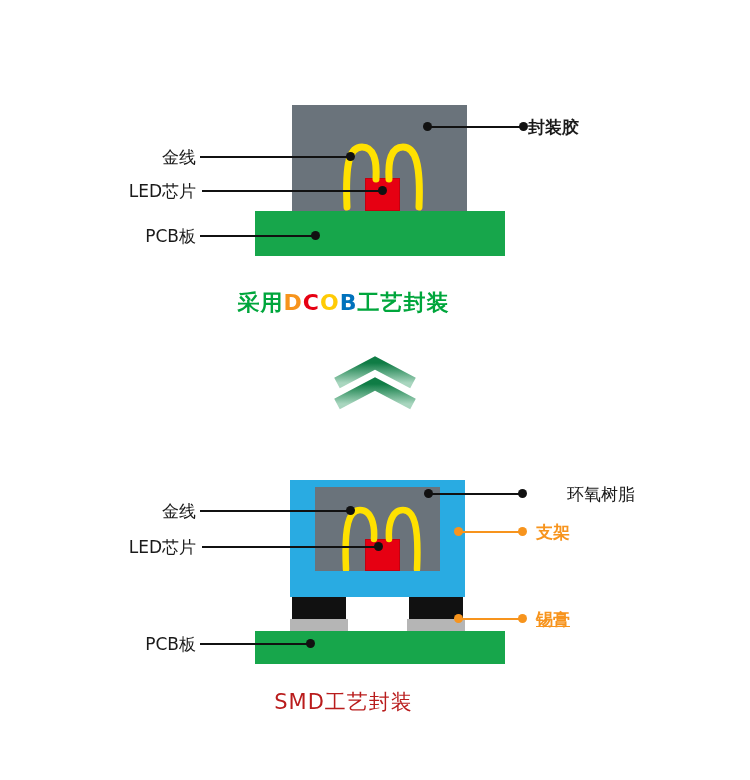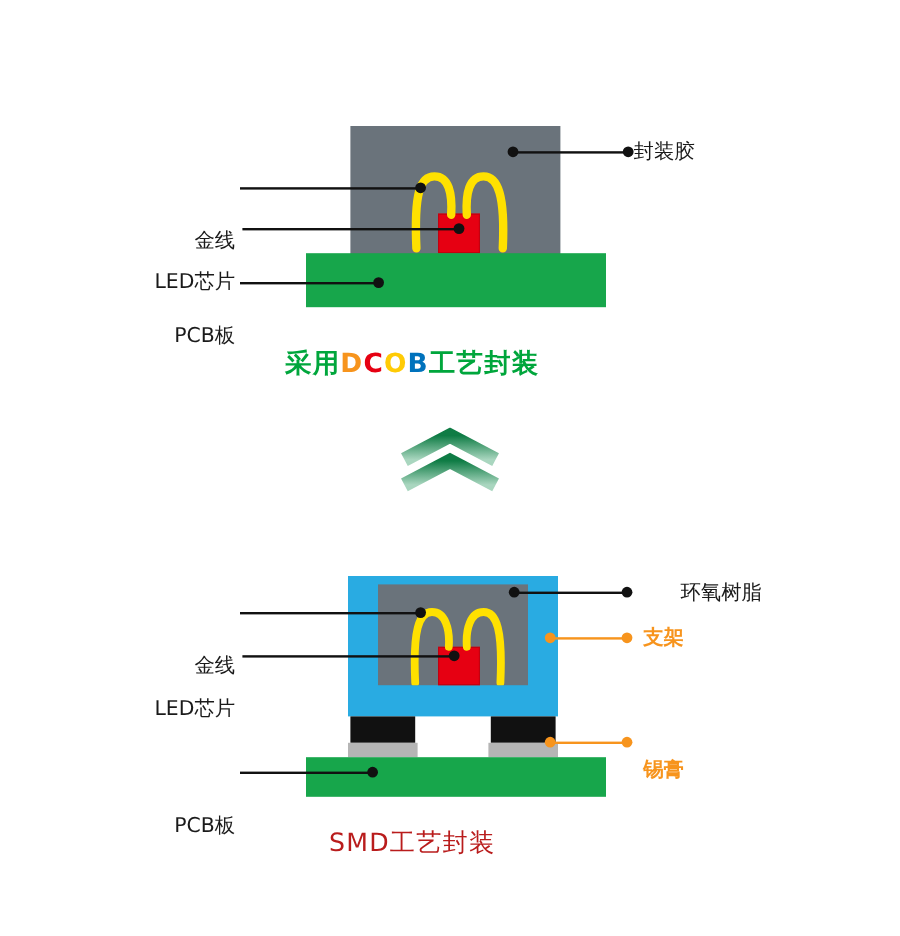--- a/index.html
+++ b/index.html
@@ -4,21 +4,21 @@
 <style>
   html,body{margin:0;padding:0;background:#fff;}
   #page{position:relative;width:750px;height:780px;background:#ffffff;overflow:hidden;
         font-family:"DejaVu Sans","Liberation Sans",sans-serif;}
   .shape{position:absolute;}
   .callout-line{position:absolute;height:2px;background:#111;}
   .callout-line.orange{background:#f7941d;}
   .dot{position:absolute;width:9px;height:9px;border-radius:50%;background:#111;}
   .dot.orange{background:#f7941d;}
   .lbl{position:absolute;font-size:17px;color:#1a1a1a;line-height:20px;white-space:nowrap;}
-  .lbl.right-align{text-align:right;margin-top:44px;}
+  .lbl.right-align{text-align:right;}
   .lbl.orange{color:#f7941d;font-weight:bold;}
   .caption{position:absolute;left:0;width:687px;text-align:center;}
   #caption-top{top:288px;font-size:22px;font-weight:bold;letter-spacing:1px;}
   #caption-bottom{top:688px;font-size:21px;color:#b91c1c;font-weight:500;letter-spacing:1px;}
   svg{display:block;}
 </style>
 </head>
 <body>
 
 <div id="page">
@@ -44,21 +44,21 @@
     <div class="callout-line" style="left:202px;top:190px;width:180px;z-index:5;"></div>
     <div class="dot" style="left:378px;top:186px;z-index:5;"></div>
 
     <div class="lbl right-align" style="left:100px;top:226px;width:96px;">PCB板</div>
     <div class="callout-line" style="left:200px;top:235px;width:115px;z-index:5;"></div>
     <div class="dot" style="left:311px;top:231px;z-index:5;"></div>
 
     <div class="dot" style="left:423px;top:122px;z-index:5;"></div>
     <div class="callout-line" style="left:427px;top:126px;width:96px;z-index:5;"></div>
     <div class="dot" style="left:519px;top:122px;z-index:5;"></div>
-    <div class="lbl" style="left:528px;top:117px;">封装胶</div>
+    <div class="lbl" style="left:528px;top:117px;font-weight:bold;">封装胶</div>
 
     <div class="caption" id="caption-top">
       <span style="color: rgb(0, 166, 60);">采用</span><span style="color: rgb(247, 148, 29);">D</span><span style="color: rgb(230, 0, 18);">C</span><span style="color: rgb(255, 203, 5);">O</span><span style="color: rgb(0, 114, 188);">B</span><span style="color: rgb(0, 166, 60);">工艺封装</span>
     </div>
   </div>
 
   <svg class="shape" style="left:325px;top:356px;" width="100" height="56" viewBox="0 0 100 56">
     <defs>
       <linearGradient id="chevGrad" x1="0" y1="0" x2="0" y2="1">
         <stop offset="0" stop-color="#0f7c45"></stop>
@@ -108,18 +108,18 @@
     <div class="lbl" style="left:536px;top:484px;margin-left:31px;">环氧树脂</div>
 
     <div class="dot orange" style="left:454px;top:527px;z-index:6;"></div>
     <div class="callout-line orange" style="left:458px;top:531px;width:64px;z-index:6;"></div>
     <div class="dot orange" style="left:518px;top:527px;z-index:6;"></div>
     <div class="lbl orange" style="left:536px;top:522px;">支架</div>
 
     <div class="dot orange" style="left:454px;top:614px;z-index:6;"></div>
     <div class="callout-line orange" style="left:458px;top:618px;width:64px;z-index:6;"></div>
     <div class="dot orange" style="left:518px;top:614px;z-index:6;"></div>
-    <div class="lbl orange" style="left:536px;top:632px;">锡膏</div>
+    <div class="lbl orange" style="left:536px;top:609px;text-decoration:underline;">锡膏</div>
 
     <div class="caption" id="caption-bottom">SMD工艺封装</div>
   </div>
 
 </div>
 
 </body></html>

